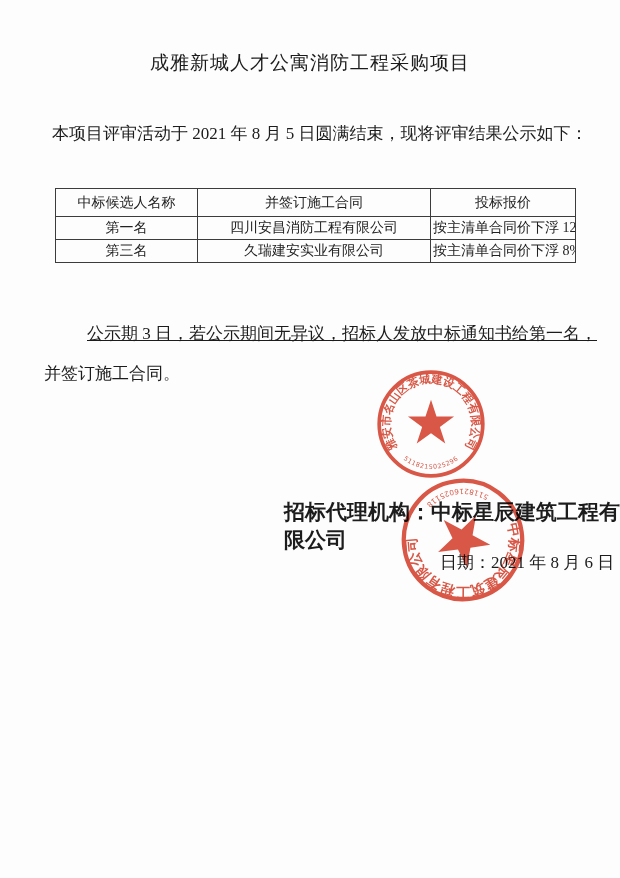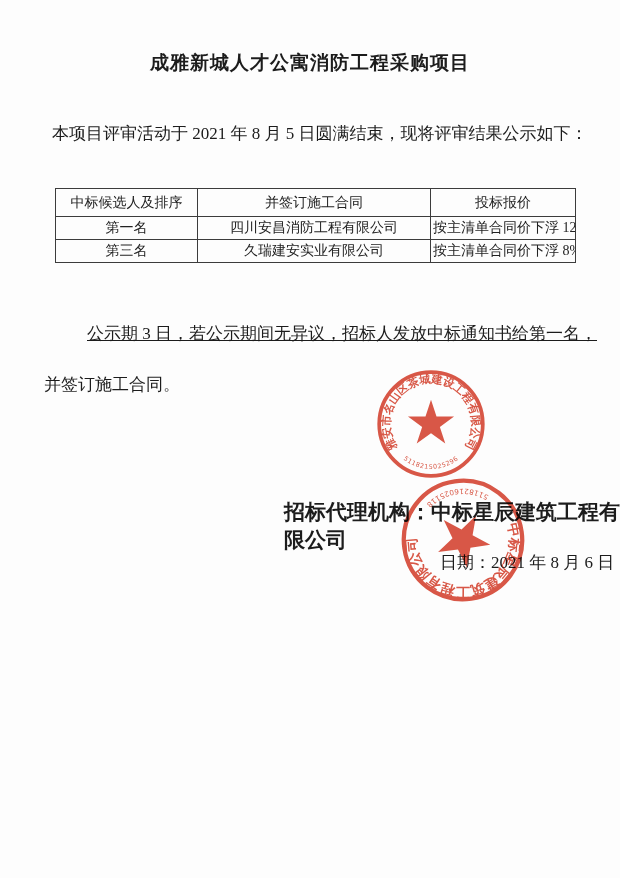--- a/index.html
+++ b/index.html
@@ -4,42 +4,42 @@
 <style>
   html,body{margin:0;padding:0;background:#ffffff;}
   .page{
     position:relative;width:620px;height:878px;margin:0;
     background:#fdfdfd;overflow:hidden;
     font-family:"Liberation Serif","DejaVu Serif",serif;
     color:#1c1c1c;
   }
   .doc-title{
     position:absolute;top:50px;left:0;width:620px;
-    text-align:center;font-size:19px;font-weight:bold;letter-spacing:1px;
+    text-align:center;font-size:19px;font-weight:normal;letter-spacing:1px;
   }
   .intro{
     position:absolute;top:122px;left:52px;width:540px;
     font-size:17px;line-height:24px;
   }
   table.bid-table{
     position:absolute;top:188px;left:55px;width:520px;
     border-collapse:collapse;table-layout:fixed;
     font-size:14px;text-align:center;color:#222;
   }
   table.bid-table td,table.bid-table th{
     border:1px solid #3c3c3c;font-weight:normal;
     padding:0 2px;vertical-align:middle;overflow:hidden;white-space:nowrap;
   }
   table.bid-table th{height:27px;}
   table.bid-table td{height:22px;}
   .col-rank{width:142px;}
   .col-name{width:233px;}
   .col-price{width:145px;}
   .notice-l1{position:absolute;top:322px;left:87px;font-size:17px;text-decoration:underline;}
-  .notice-l2{position:absolute;top:373px;left:44px;font-size:17px;font-family:Liberation Serif, serif;}
+  .notice-l2{position:absolute;top:362px;left:44px;font-size:17px;font-family:Liberation Serif, serif;}
   .sig-tenderer{position:absolute;top:426px;left:255px;font-size:17px;}
   .sig-agency{position:absolute;top:498px;left:284px;font-size:21px;font-weight:bold;}
   .sig-date{position:absolute;top:551px;left:440px;font-size:17px;}
   svg.stamp{
     position:absolute;mix-blend-mode:multiply;opacity:.88;
     pointer-events:none;
   }
   .stamp-1{left:375px;top:368px;width:112px;height:112px;}
   .stamp-2{left:399px;top:476px;width:128px;height:128px;transform:rotate(172deg);}
   .ring-text{font-family:"Liberation Serif","DejaVu Serif",serif;font-weight:bold;}
@@ -55,21 +55,21 @@
   <div class="intro">本项目评审活动于 2021 年 8 月 5 日圆满结束，现将评审结果公示如下：</div>
 
   <table class="bid-table">
     <colgroup>
       <col class="col-rank">
         <col class="col-name">
         <col class="col-price">
     </colgroup>
     <tbody>
       <tr>
-        <th>中标候选人及排序</th>
+        <th>中标候选人名称</th>
         <th>并签订施工合同</th>
         <th>投标报价</th>
       </tr>
       <tr>
         <td>第一名</td>
         <td>四川安昌消防工程有限公司</td>
         <td>按主清单合同价下浮 12%</td>
       </tr>
       <tr>
         <td>第三名</td>

